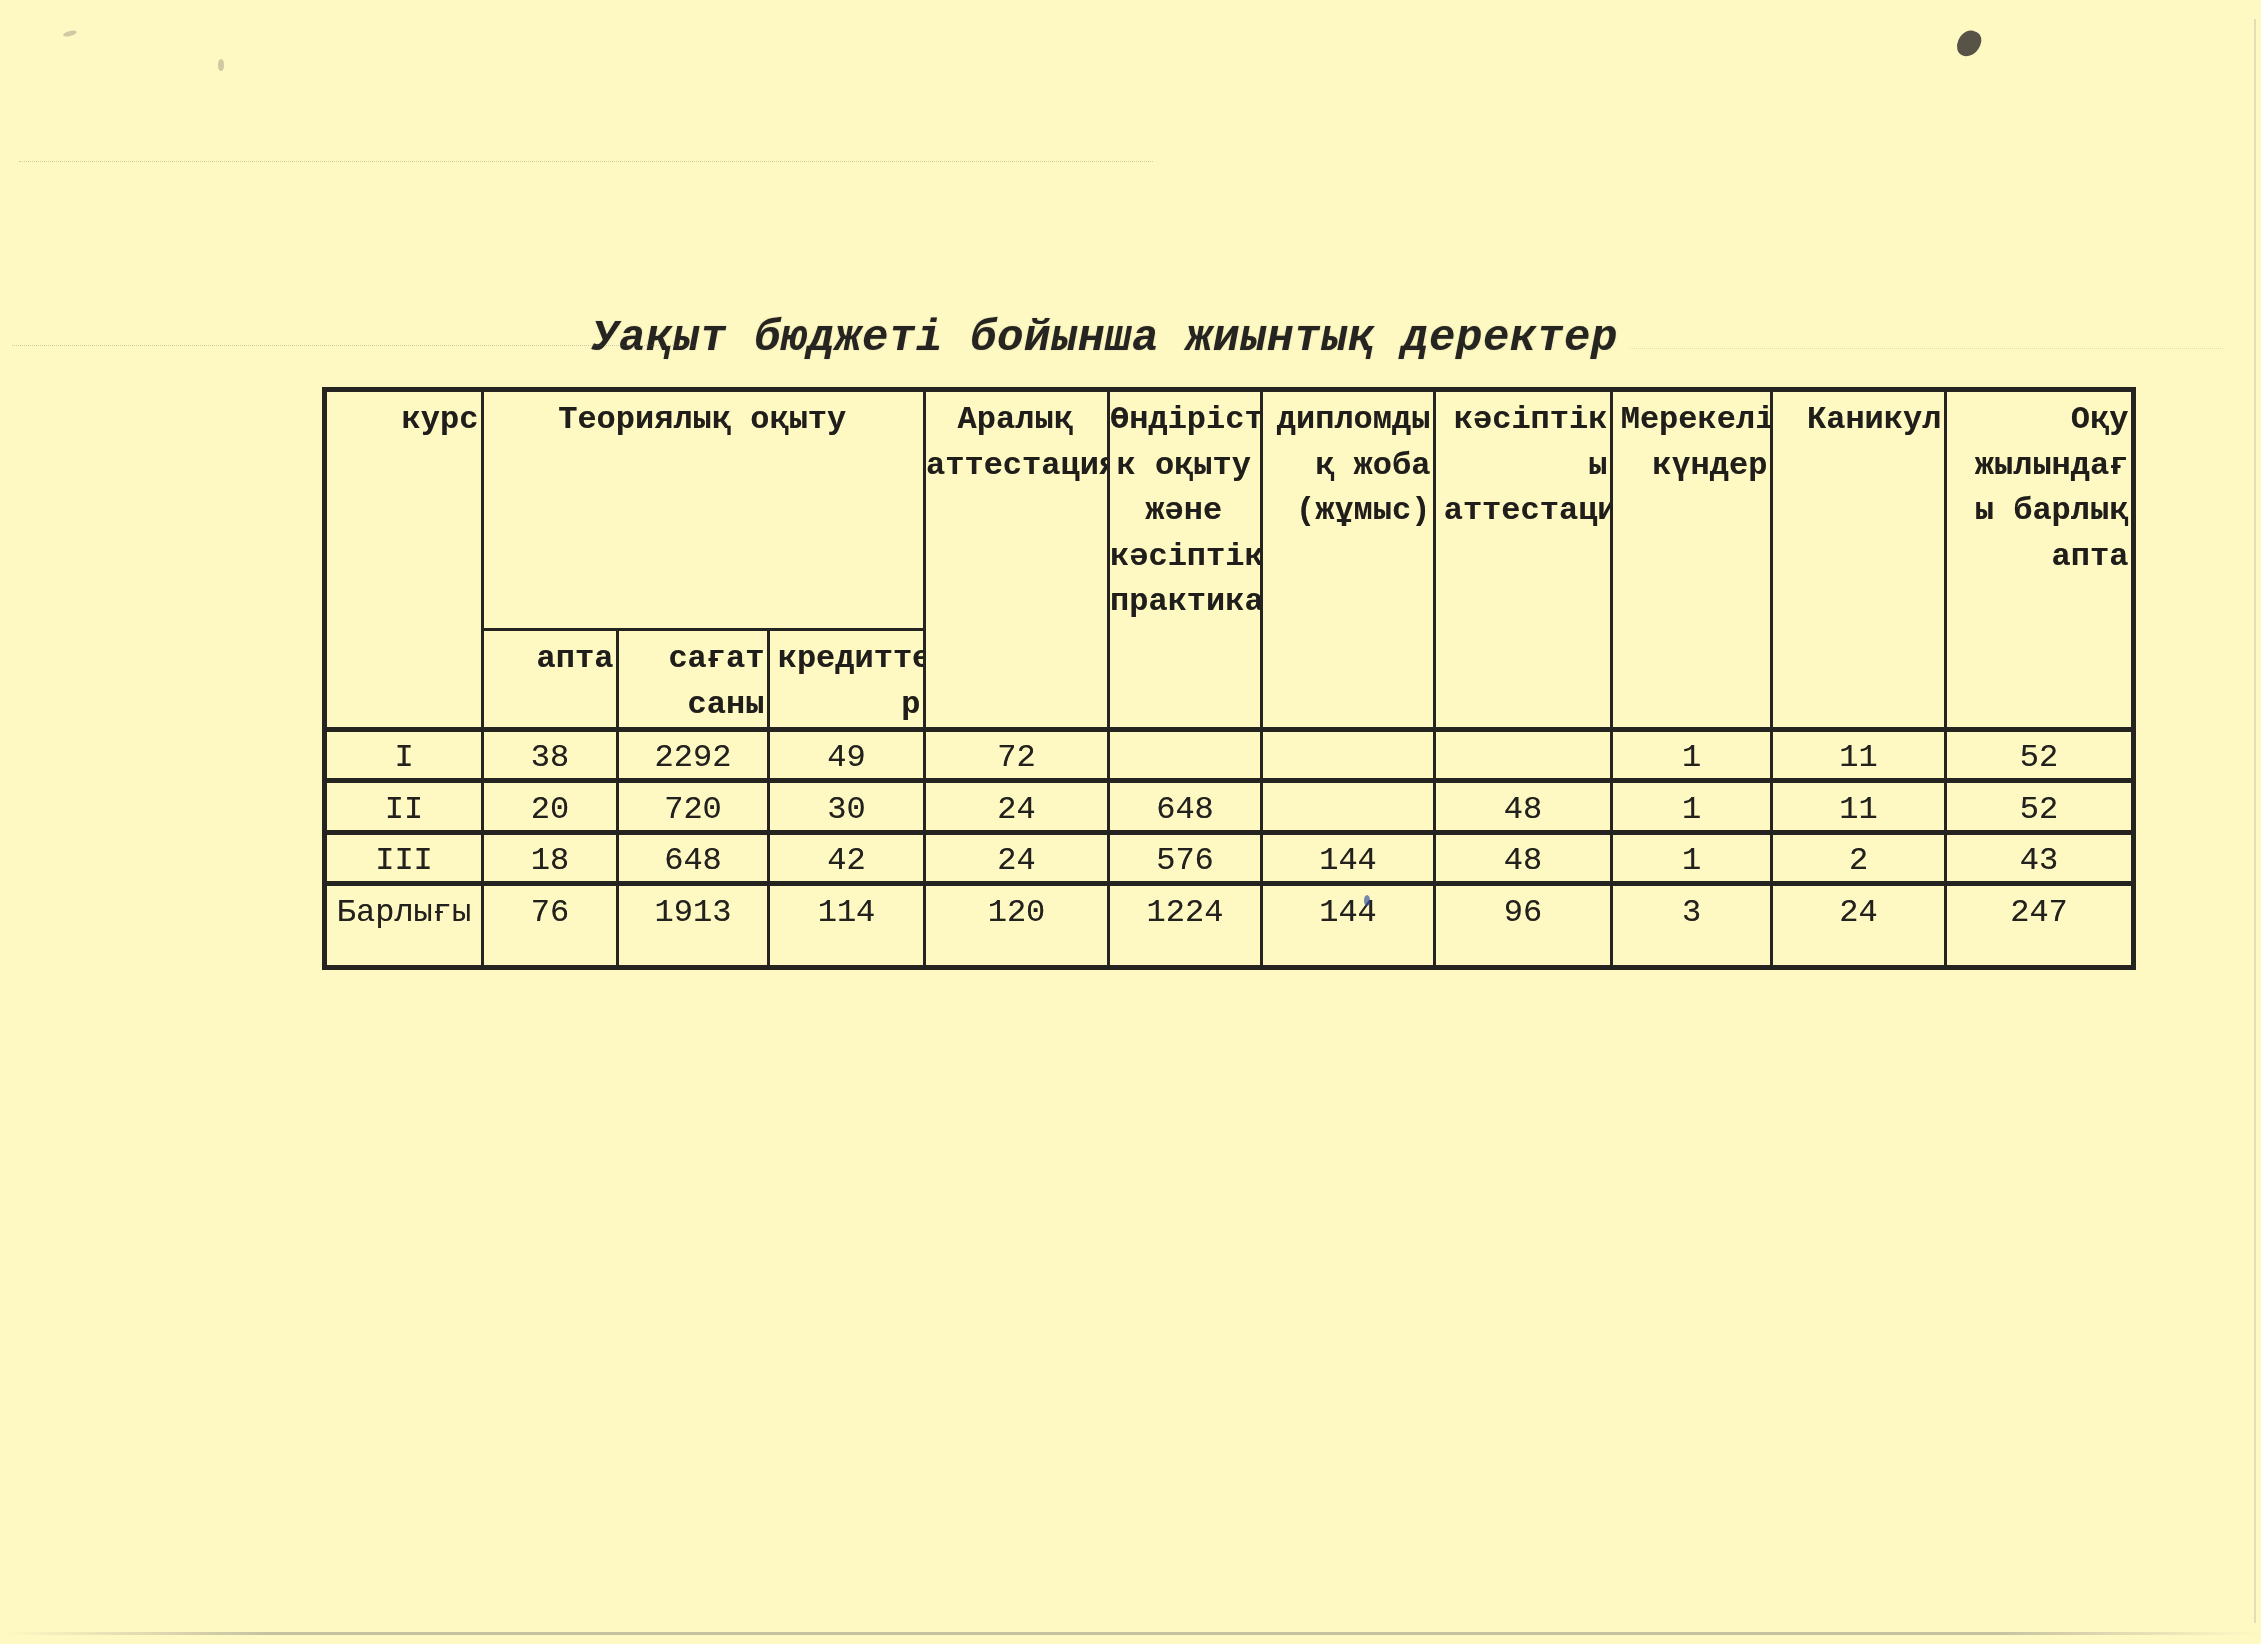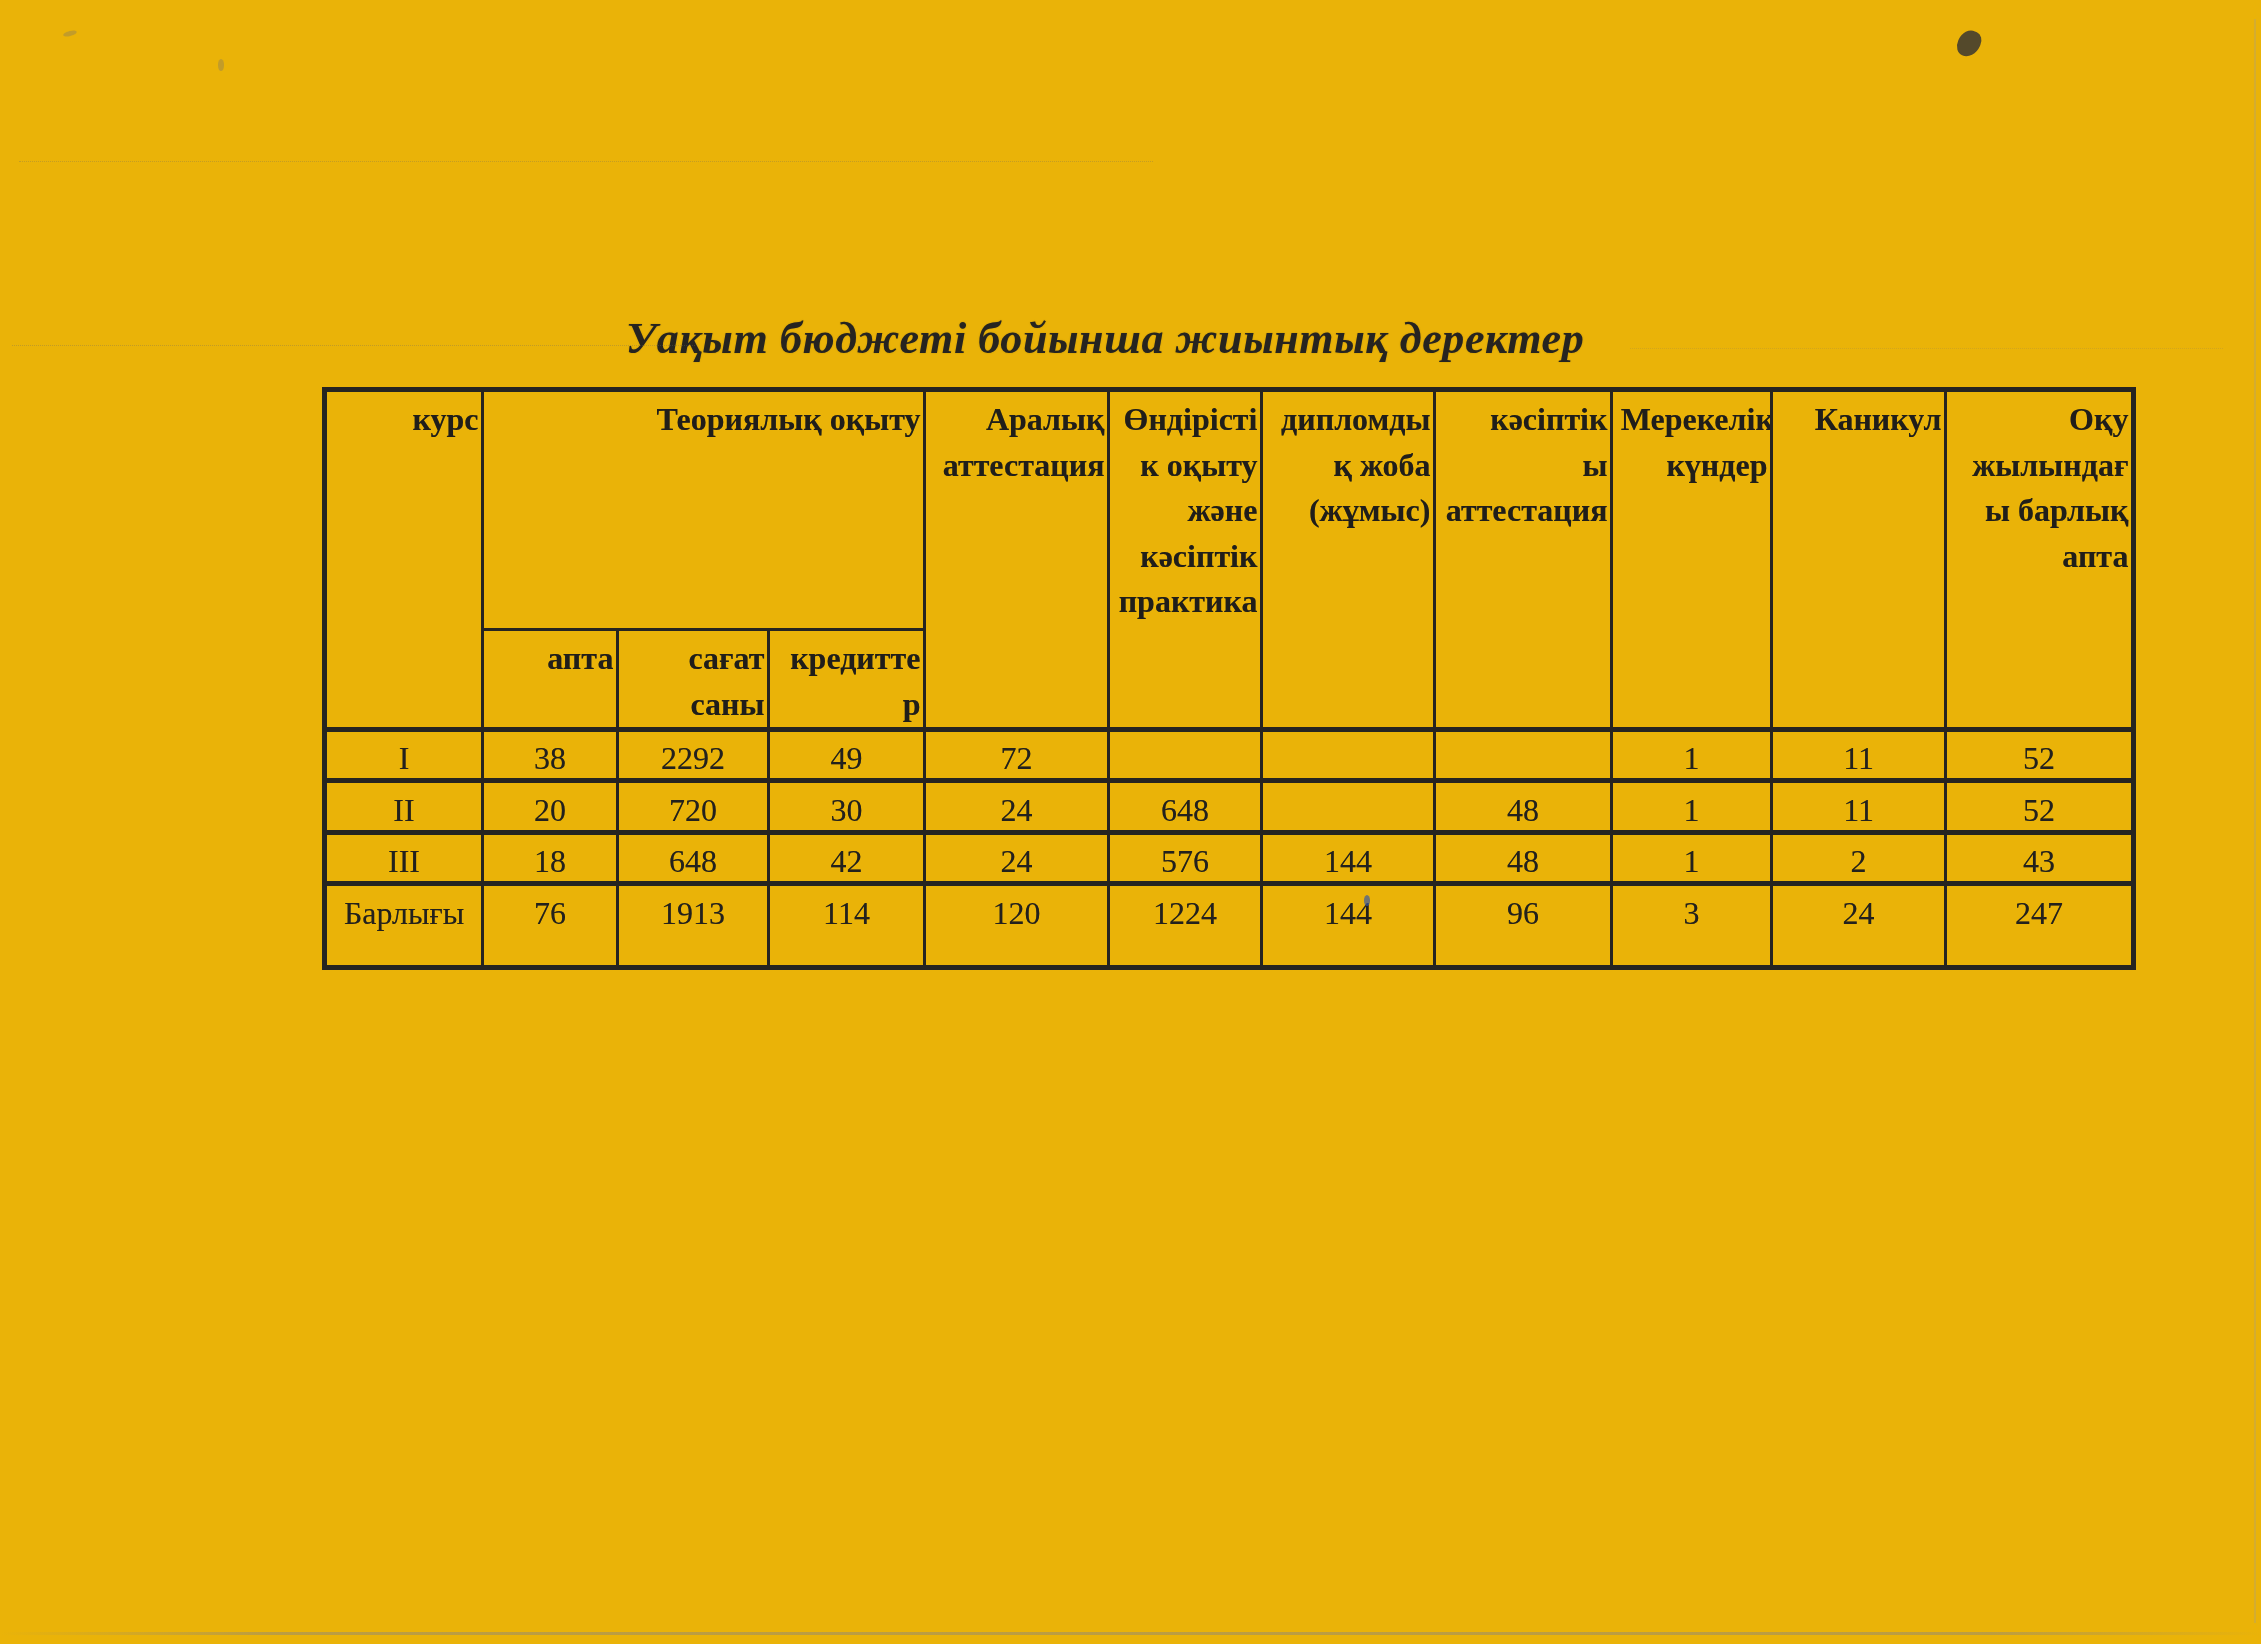--- a/index.html
+++ b/index.html
@@ -5,22 +5,23 @@
   html, body { margin: 0; padding: 0; }
   body {
     width: 2261px; height: 1644px;
     background: #e9e7e2;
     overflow: hidden;
     font-family: "Liberation Serif", "DejaVu Serif", serif;
   }
   .page {
     position: relative;
     width: 2261px; height: 1644px;
-    background: #eab308;
+    background: #fef9c3;
     color: #1d1b18;
+    font-family: Liberation Mono, monospace;
   }
   
   .doc-title {
     position: absolute;
     top: 313px; left: 0; width: 2210px;
     text-align: center;
     font-size: 44px;
     font-weight: bold;
     font-style: italic;
     letter-spacing: 0.6px;
@@ -44,21 +45,21 @@
     text-shadow: 0 0 0.6px rgba(40,38,34,0.45);
   }
   table.budget th {
     font-size: 32px;
     font-weight: bold;
     line-height: 1.42;
     padding: 5.2px 2.6px 0 7.7px;
     text-align: right;
     color: #201e1a;
   }
-  table.budget th.ac { text-align: right; padding-left: 0; padding-right: 2.6px; }
+  table.budget th.ac { text-align: center; padding-left: 0; padding-right: 2.6px; }
   table.budget td {
     font-size: 32px;
     font-weight: normal;
     line-height: 1.25;
     text-align: center;
     padding: 6.4px 2.6px 0 2.6px;
     color: #23211d;
   }
   tr.hrow1 { height: 240px; }
   tr.hrow2 { height: 94px; }

